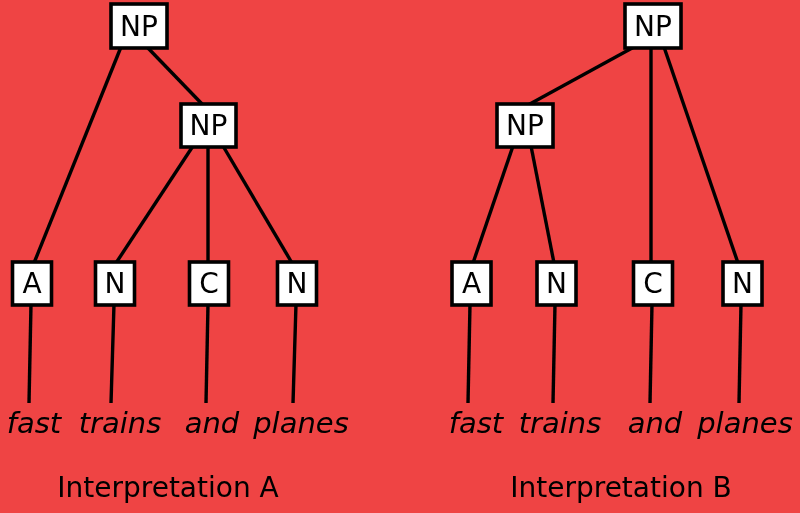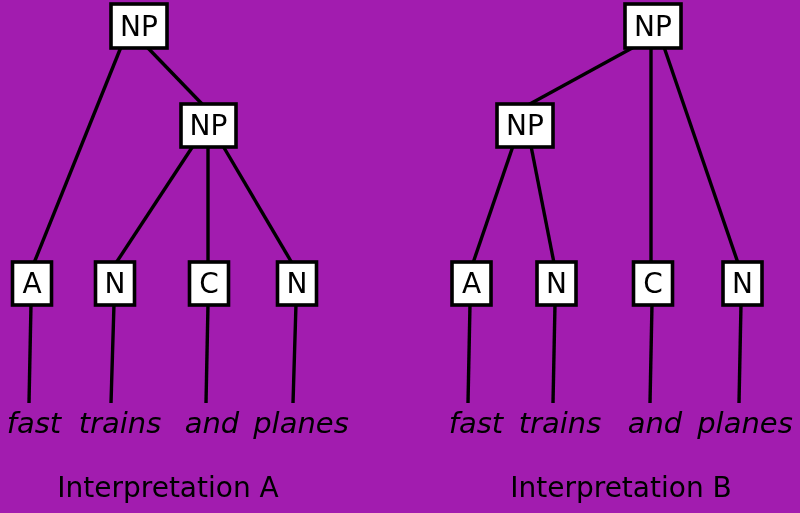--- a/index.html
+++ b/index.html
@@ -4,21 +4,21 @@
 <style>
   html, body {
     margin: 0;
     padding: 0;
     background: #ffffff;
   }
   #canvas {
     position: relative;
     width: 800px;
     height: 513px;
-    background: #a21caf;
+    background: #ef4444;
     overflow: hidden;
   }
   svg { display: block; }
   .edge {
     stroke: #000000;
     stroke-width: 3.4;
     stroke-linecap: butt;
     fill: none;
   }
   .node-box {

